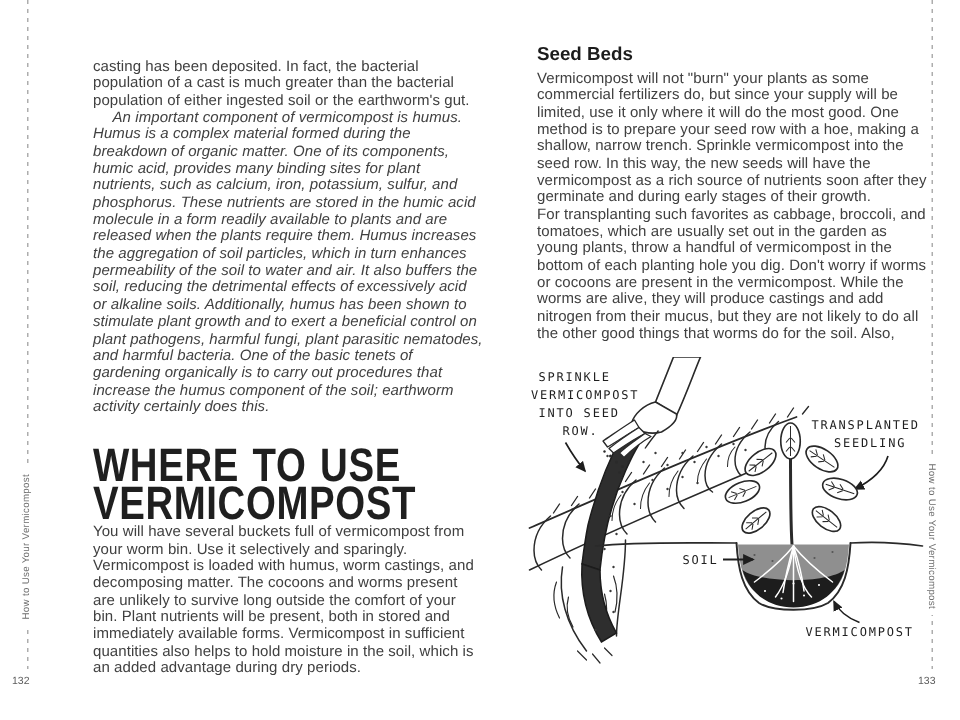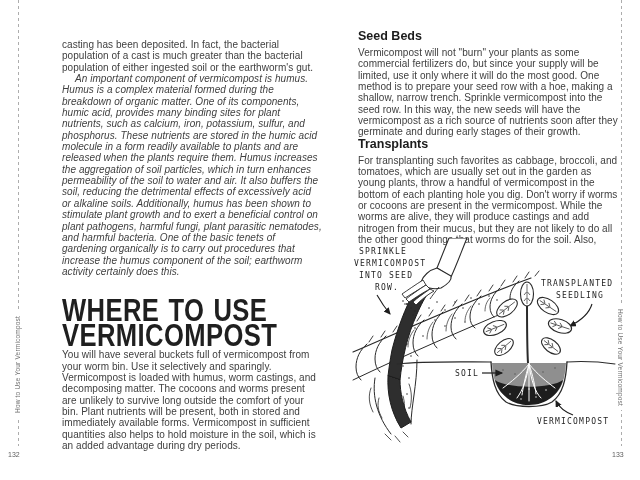--- a/index.html
+++ b/index.html
@@ -57,21 +57,20 @@
   <div class="col col-left">
     <p class="body">casting has been deposited. In fact, the bacterial population of a cast is much greater than the bacterial population of either ingested soil or the earthworm's gut.</p>
     <p class="body indent">An important component of vermicompost is humus. Humus is a complex material formed during the breakdown of organic matter. One of its components, humic acid, provides many binding sites for plant nutrients, such as calcium, iron, potassium, sulfur, and phosphorus. These nutrients are stored in the humic acid molecule in a form readily available to plants and are released when the plants require them. Humus increases the aggregation of soil particles, which in turn enhances permeability of the soil to water and air. It also buffers the soil, reducing the detrimental effects of excessively acid or alkaline soils. Additionally, humus has been shown to stimulate plant growth and to exert a beneficial control on plant pathogens, harmful fungi, plant parasitic nematodes, and harmful bacteria. One of the basic tenets of gardening organically is to carry out procedures that increase the humus component of the soil; earthworm activity certainly does this.</p>
     <h1 class="display">WHERE TO USE VERMICOMPOST</h1>
     <p class="body after-display">You will have several buckets full of vermicompost from your worm bin. Use it selectively and sparingly. Vermicompost is loaded with humus, worm castings, and decomposing matter. The cocoons and worms present are unlikely to survive long outside the comfort of your bin. Plant nutrients will be present, both in stored and immediately available forms. Vermicompost in sufficient quantities also helps to hold moisture in the soil, which is an added advantage during dry periods.</p>
   </div>
 
   <div class="col col-right">
     <h2 class="sub">Seed Beds</h2>
     <p class="body">Vermicompost will not "burn" your plants as some commercial fertilizers do, but since your supply will be limited, use it only where it will do the most good. One method is to prepare your seed row with a hoe, making a shallow, narrow trench. Sprinkle vermicompost into the seed row. In this way, the new seeds will have the vermicompost as a rich source of nutrients soon after they germinate and during early stages of their growth.</p>
-    <h2 class="sub sec2">Transplants</h2>
     <p class="body">For transplanting such favorites as cabbage, broccoli, and tomatoes, which are usually set out in the garden as young plants, throw a handful of vermicompost in the bottom of each planting hole you dig. Don't worry if worms or cocoons are present in the vermicompost. While the worms are alive, they will produce castings and add nitrogen from their mucus, but they are not likely to do all the other good things that worms do for the soil. Also,</p>
   </div>
 
   <svg class="illustration" viewBox="0 0 272 212">
     <defs>
       <marker id="arw" markerWidth="7" markerHeight="7" refX="5.5" refY="3" orient="auto">
         <path d="M0,0 L6.5,3 L0,6 Z" fill="#1e1e1e"></path>
       </marker>
     </defs>
 

